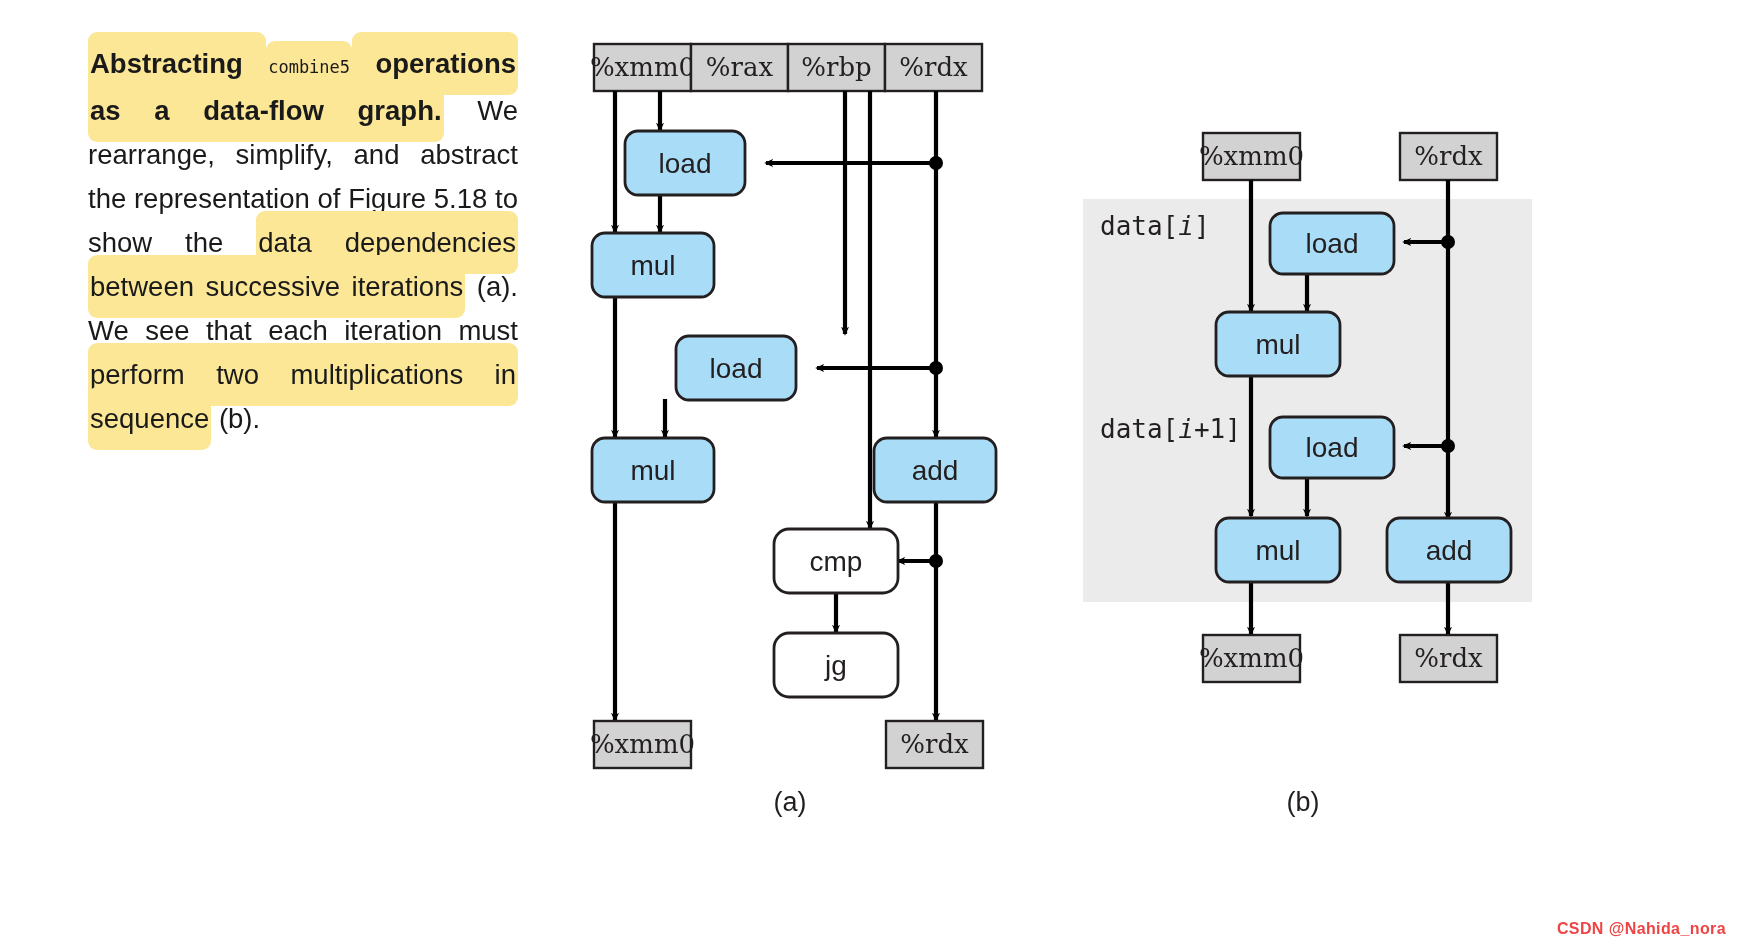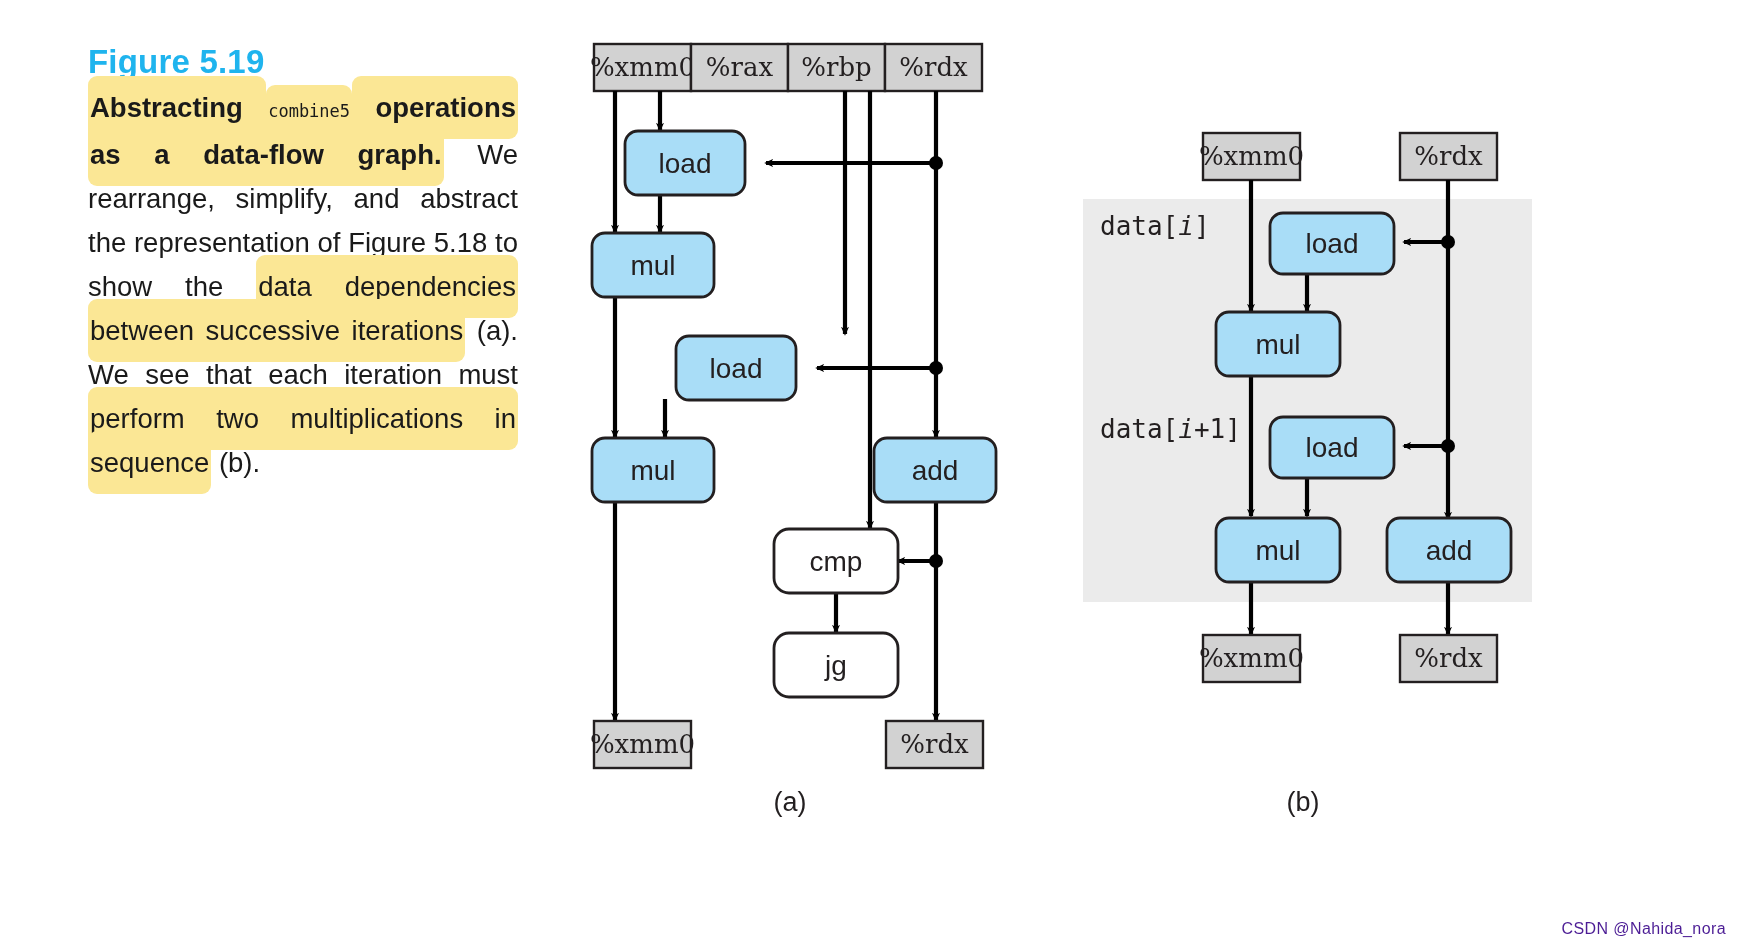--- a/index.html
+++ b/index.html
@@ -75,31 +75,31 @@
   }
   .sub-label {
     font-family: "Liberation Sans", sans-serif;
     font-size: 27px;
   }
 
   #watermark {
     position: absolute;
     right: 12px;
     bottom: 8px;
-    color: #4c1d95;
+    color: #ef4444;
     font-size: 16px;
     font-family: "Liberation Sans", sans-serif;
     letter-spacing: .4px;
+    font-weight: bold;
   }
 </style>
 </head>
 <body>
 
 <div id="caption">
-  <div id="fig-number">Figure 5.19</div>
   <div id="caption-body"><span class="hl b">Abstracting </span><span class="hl mono">combine5</span><span class="hl b"> operations as a data-flow graph.</span><span> We rearrange, simplify, and abstract the representation of Figure 5.18 to show the </span><span class="hl">data dependencies between successive iterations</span><span> (a). We see that each iteration must </span><span class="hl">perform two multiplications in sequence</span><span> (b).</span></div>
 </div>
 
 <svg id="stage" width="1738" height="946" viewBox="0 0 1738 946">
   <defs>
     <marker id="arrow" markerWidth="10" markerHeight="10" refX="7.2" refY="4" orient="auto" markerUnits="userSpaceOnUse">
       <path d="M0,0 L9,4 L0,8 L2.4,4 Z" fill="#000"></path>
     </marker>
     <marker id="arrowL" markerWidth="10" markerHeight="10" refX="7.2" refY="4" orient="auto" markerUnits="userSpaceOnUse">
       <path d="M0,0 L9,4 L0,8 L2.4,4 Z" fill="#000"></path>

